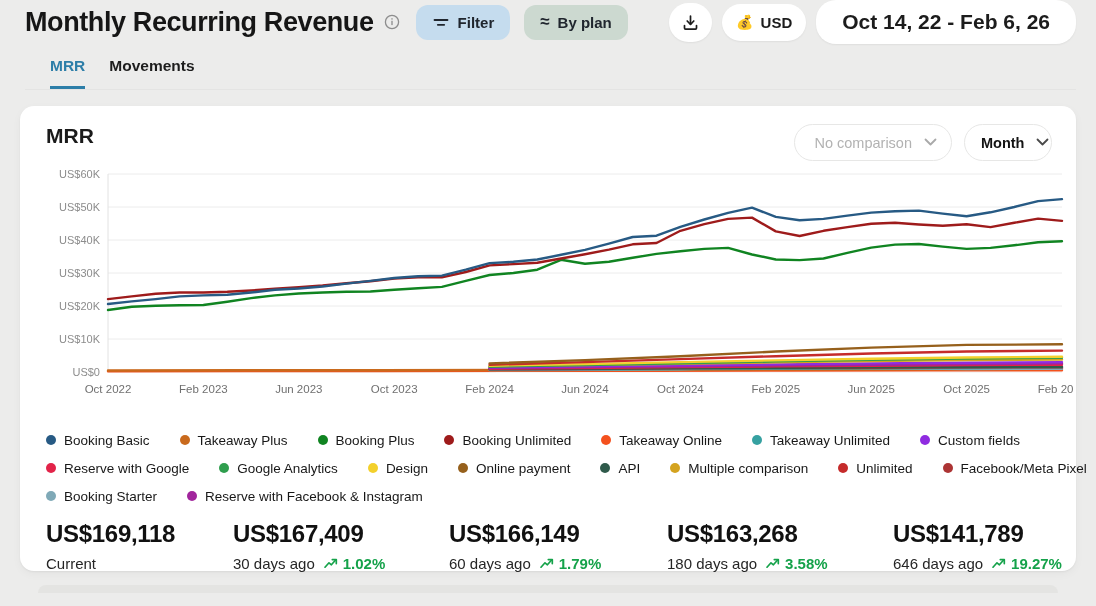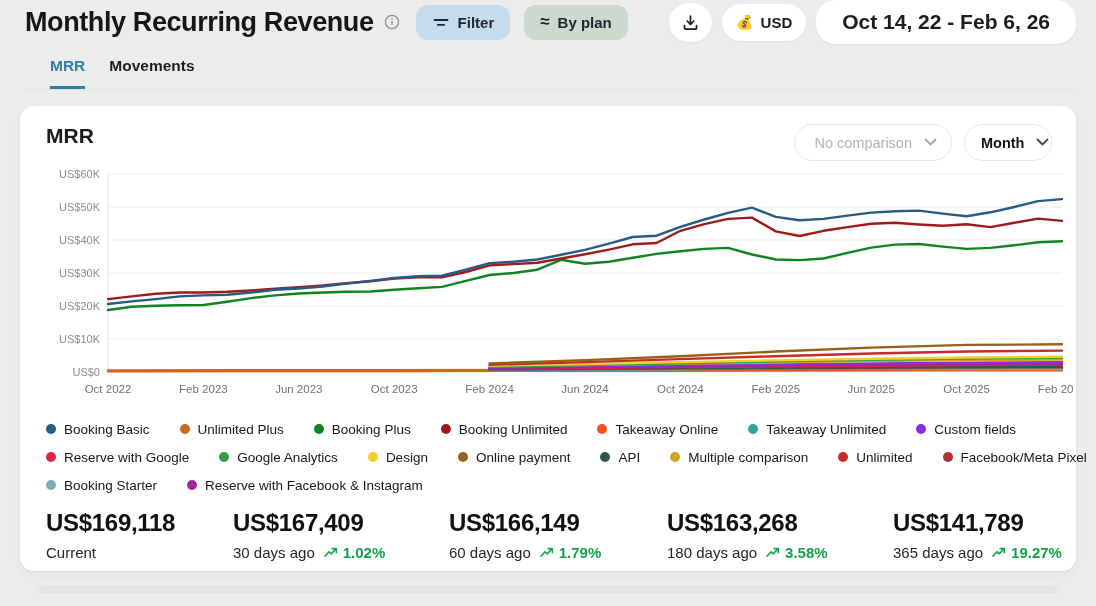--- a/index.html
+++ b/index.html
@@ -51,21 +51,21 @@
     border: 1px solid #e7e7e6; border-radius: 19px; background: #fff;
     height: 37px; padding: 0 14px 0 16px; font-size: 14.5px; cursor: pointer;
   }
   .select-pill .chev { margin-left: 12px; display: inline-flex; }
   .comparison-select { width: 158px; color: #b2b2b2; justify-content: flex-end; }
   .granularity-select { width: 88px; color: #141414; font-weight: 600; }
   
   .chart-wrap { margin-top: 4px; }
   svg text { font-family: "Liberation Sans", "DejaVu Sans", sans-serif; }
   
-  .legend { margin-top: 10px; padding-left: 2px; text-align: center; }
+  .legend { margin-top: 21px; padding-left: 2px; text-align: center; }
   .legend-row { display: flex; flex-wrap: nowrap; align-items: center; height: 28px; gap: 30px; }
   .legend-item { display: inline-flex; align-items: center; gap: 8px; font-size: 13.5px; color: #181818; cursor: pointer; white-space: nowrap; }
   .legend-item .dot { width: 10px; height: 10px; border-radius: 50%; flex: 0 0 auto; }
   
   .stats { margin-top: 10px; display: grid; grid-template-columns: 187px 216px 218px 226px auto; padding-left: 2px; }
   .stat-value { font-size: 24px; font-weight: 700; letter-spacing: -0.3px; color: #111; }
   .stat-sub { margin-top: 7px; display: flex; align-items: center; gap: 9px; font-size: 15px; color: #262626; }
   .stat-change { display: inline-flex; align-items: center; gap: 5px; font-weight: 600; }
   
   .next-card-edge { margin: 14px 38px 0; height: 8px; background: #e4e4e2; border-radius: 9px 9px 0 0; }
@@ -193,21 +193,21 @@
   </div>
 
   <div class="legend" id="legend">
       <div class="legend-row">
         <div class="legend-item">
           <span class="dot" style="background: rgb(39, 90, 132);"></span>
           <span>Booking Basic</span>
         </div>
         <div class="legend-item">
           <span class="dot" style="background: rgb(201, 106, 29);"></span>
-          <span>Unlimited Plus</span>
+          <span>Takeaway Plus</span>
         </div>
         <div class="legend-item">
           <span class="dot" style="background: rgb(16, 132, 33);"></span>
           <span>Booking Plus</span>
         </div>
         <div class="legend-item">
           <span class="dot" style="background: rgb(158, 27, 27);"></span>
           <span>Booking Unlimited</span>
         </div>
         <div class="legend-item">
@@ -311,21 +311,21 @@
               <path d="M1 9.2L5 4.8l2.4 2L11.6 2" fill="none" stroke="#15a24a" stroke-width="1.7" stroke-linecap="round" stroke-linejoin="round"></path>
               <path d="M8.3 1.6h4v4" fill="none" stroke="#15a24a" stroke-width="1.7" stroke-linecap="round" stroke-linejoin="round"></path>
             </svg>
             <span>3.58%</span>
           </span>
         </div>
       </div>
       <div>
         <div class="stat-value">US$141,789</div>
         <div class="stat-sub">
-          <span>365 days ago</span>
+          <span>646 days ago</span>
           <span class="stat-change" style="color: rgb(21, 162, 74);">
             <svg width="14" height="11" viewBox="0 0 14 11">
               <path d="M1 9.2L5 4.8l2.4 2L11.6 2" fill="none" stroke="#15a24a" stroke-width="1.7" stroke-linecap="round" stroke-linejoin="round"></path>
               <path d="M8.3 1.6h4v4" fill="none" stroke="#15a24a" stroke-width="1.7" stroke-linecap="round" stroke-linejoin="round"></path>
             </svg>
             <span>19.27%</span>
           </span>
         </div>
       </div>
     </div>

